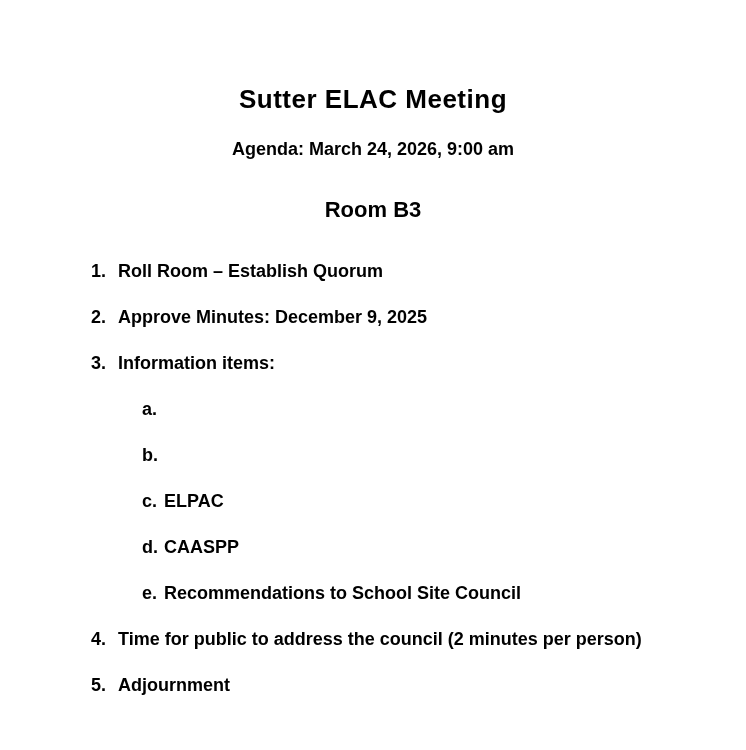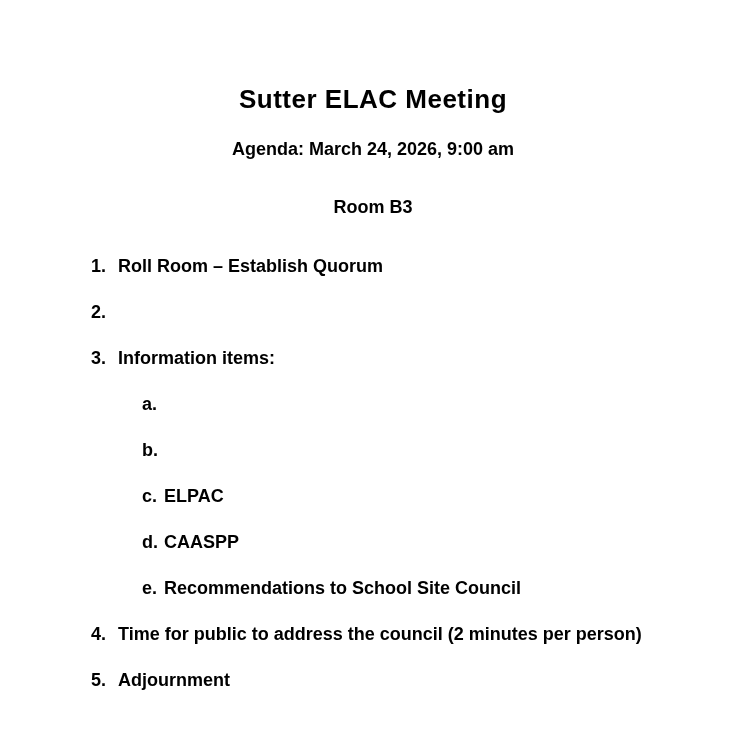--- a/index.html
+++ b/index.html
@@ -25,21 +25,21 @@
     letter-spacing: 0.5px;
     margin: 0 0 24px 0;
   }
   .doc-subtitle {
     text-align: center;
     font-size: 18px;
     margin: 0 0 37px 0;
   }
   .doc-room {
     text-align: center;
-    font-size: 18px;
+    font-size: 22px;
     margin: 6px 0 38px 0;
   }
   .agenda-list {
     font-size: 18px;
   }
   .row {
     display: flex;
     align-items: baseline;
     height: 46px;
   }
@@ -73,20 +73,21 @@
 
   <div class="agenda-list">
 
     <div class="row level-1">
       <span class="marker">1.</span>
       <span class="text">Roll Room – Establish Quorum</span>
     </div>
 
     <div class="row level-1">
       <span class="marker">2.</span>
+      <span class="text">Approve Minutes: December 9, 2025</span>
     </div>
 
     <div class="row level-1">
       <span class="marker">3.</span>
       <span class="text">Information items:</span>
     </div>
 
     <div class="row level-2">
       <span class="marker">a.</span>
     </div>

